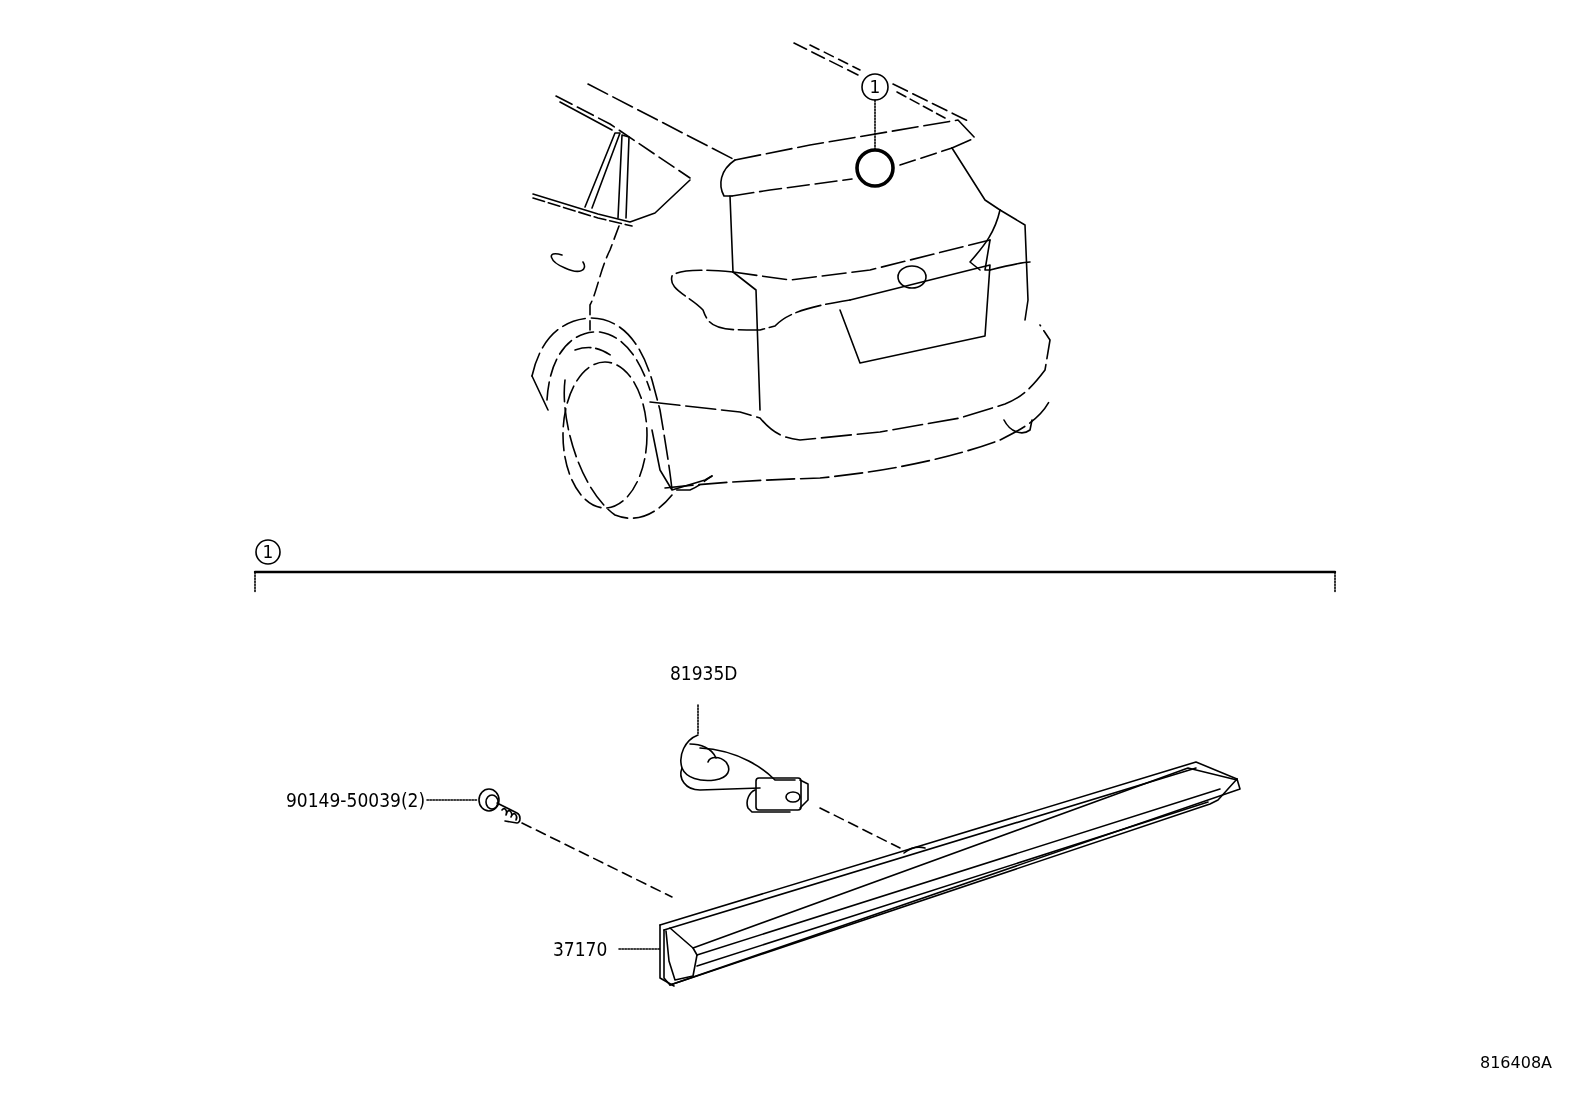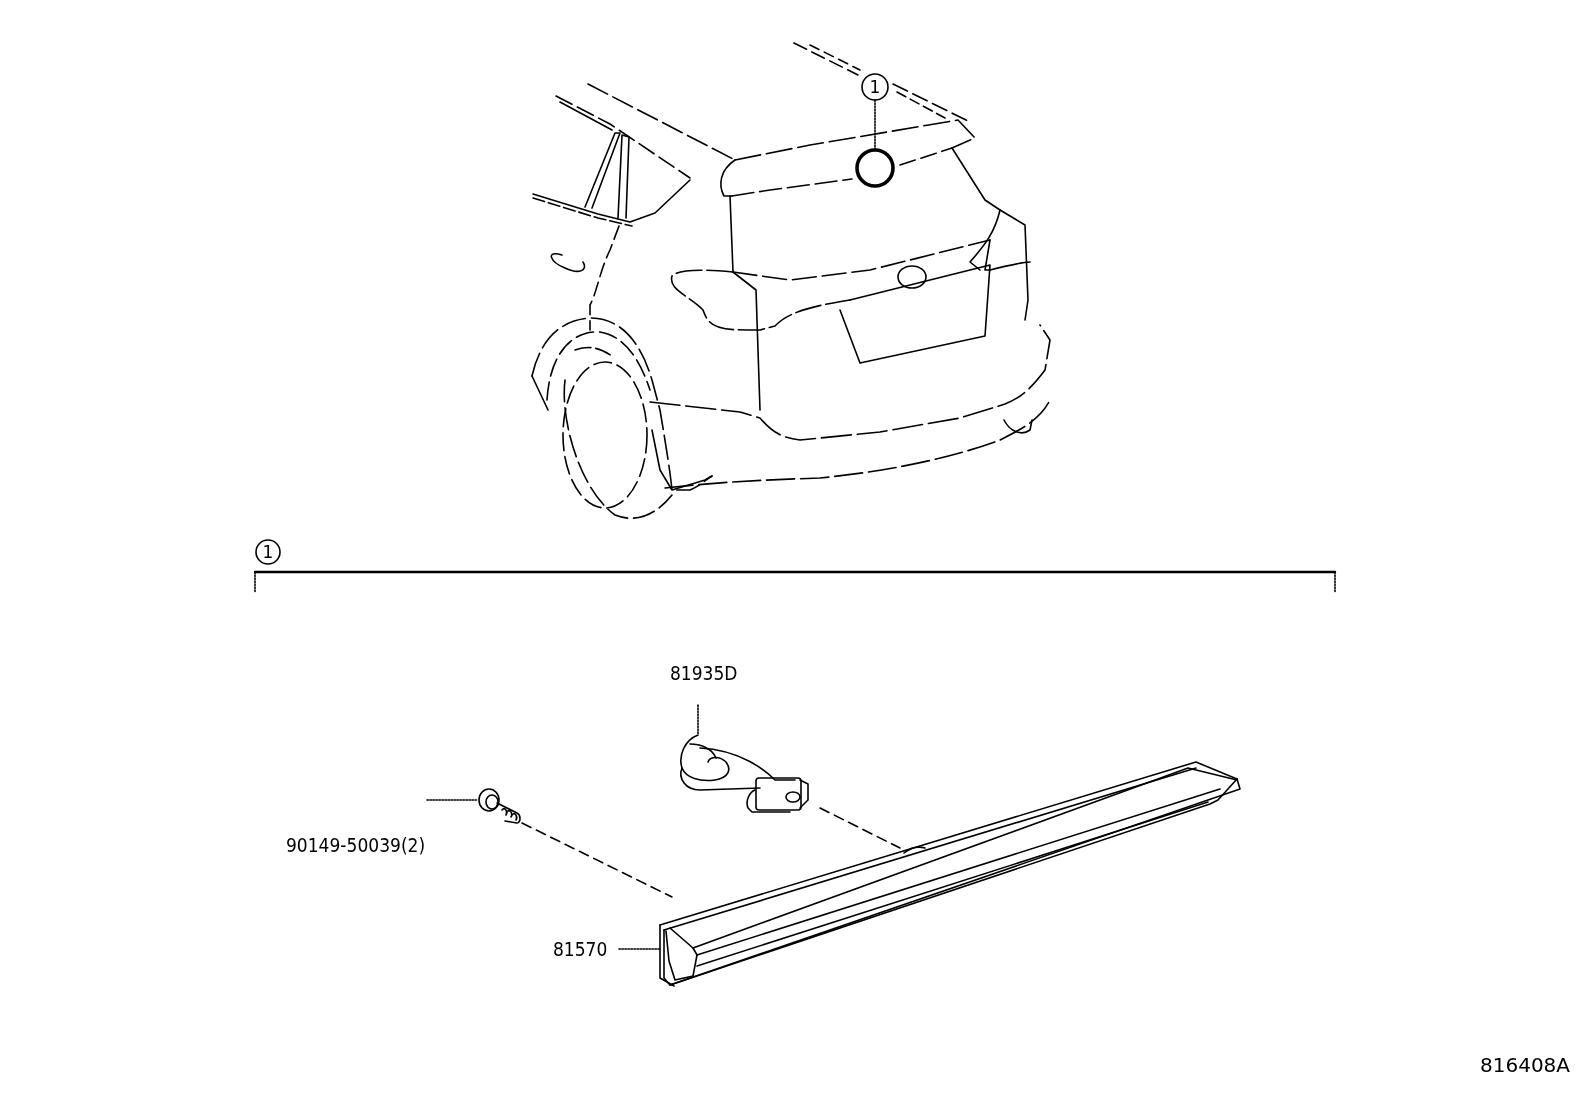--- a/index.html
+++ b/index.html
@@ -27,21 +27,21 @@
       font-weight: normal;
       font-size: 19px;
       letter-spacing: 0px;
       line-height: 1;
       white-space: nowrap;
       cursor: pointer;
     }
     .figure-id {
       position: absolute;
       font-family: "DejaVu Sans", sans-serif;
-      font-size: 20px;
+      font-size: 16px;
       line-height: 1;
       white-space: nowrap;
     }
     .callout-num {
       font-family: "DejaVu Sans", sans-serif;
       font-size: 17px;
     }
   </style>
 </head>
 <body>
@@ -166,18 +166,18 @@
 
       <path d="M427 800 L478 800" stroke-dasharray="1.5 1.5"></path>
     </g>
 
     <text x="875" y="93" text-anchor="middle" class="callout-num">1</text>
     <text x="268" y="558" text-anchor="middle" class="callout-num">1</text>
   </svg>
 
   
   <div class="part-label" style="left:670px; top:664px;">81935D</div>
-  <div class="part-label" style="left:286px; top:791px;margin-top:45px;">90149-50039(2)</div>
-  <div class="part-label" style="left:553px; top:940px;">81570</div>
+  <div class="part-label" style="left:286px; top:791px;">90149-50039(2)</div>
+  <div class="part-label" style="left:553px; top:940px;">37170</div>
 
   
   <div class="figure-id" style="left:1480px; top:1055px;">816408A</div>
 </div>
 
 </body></html>

